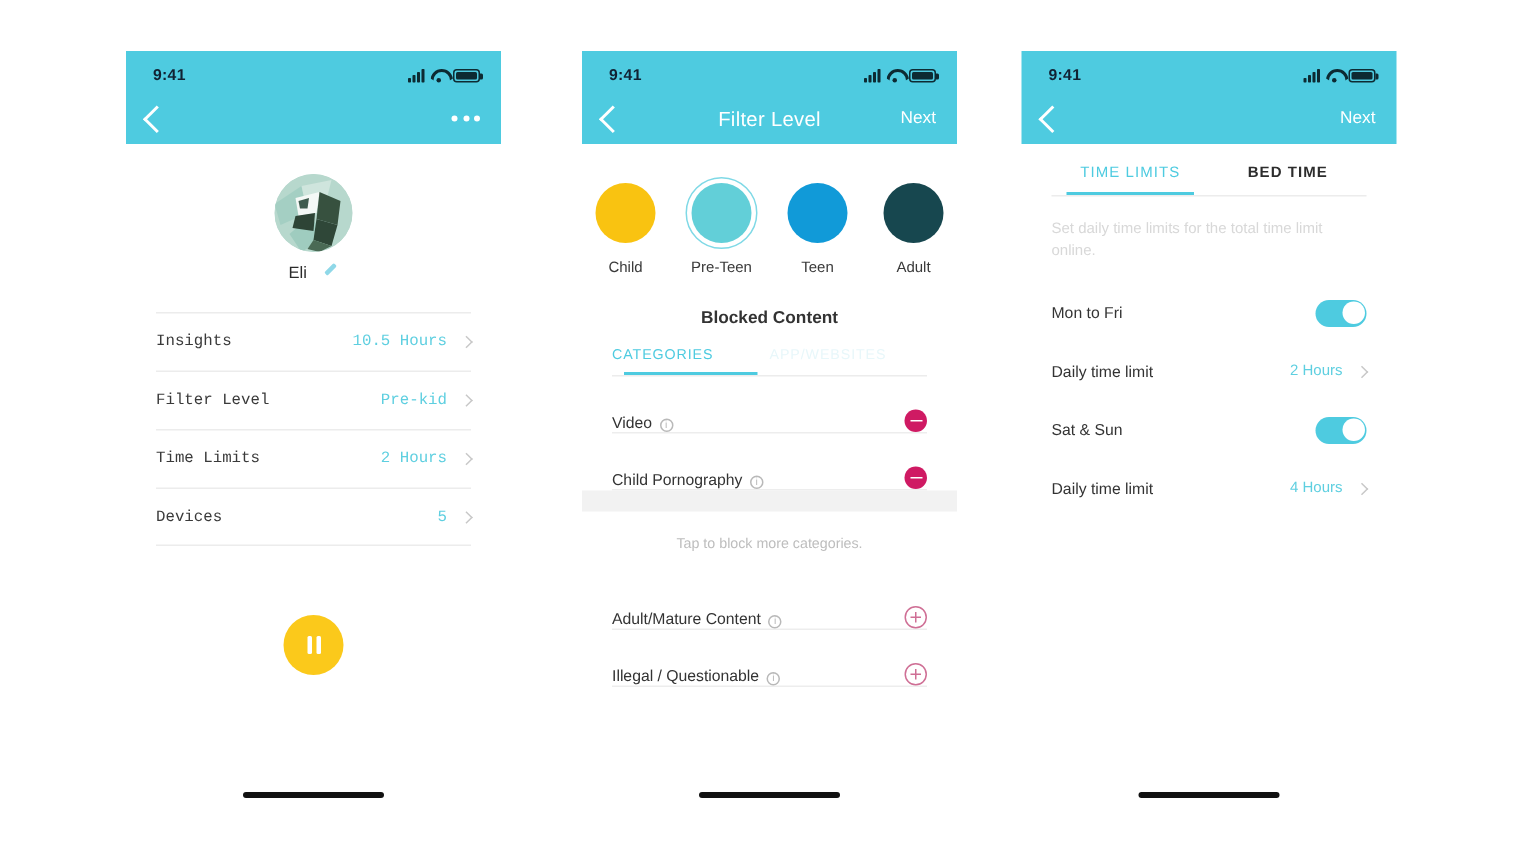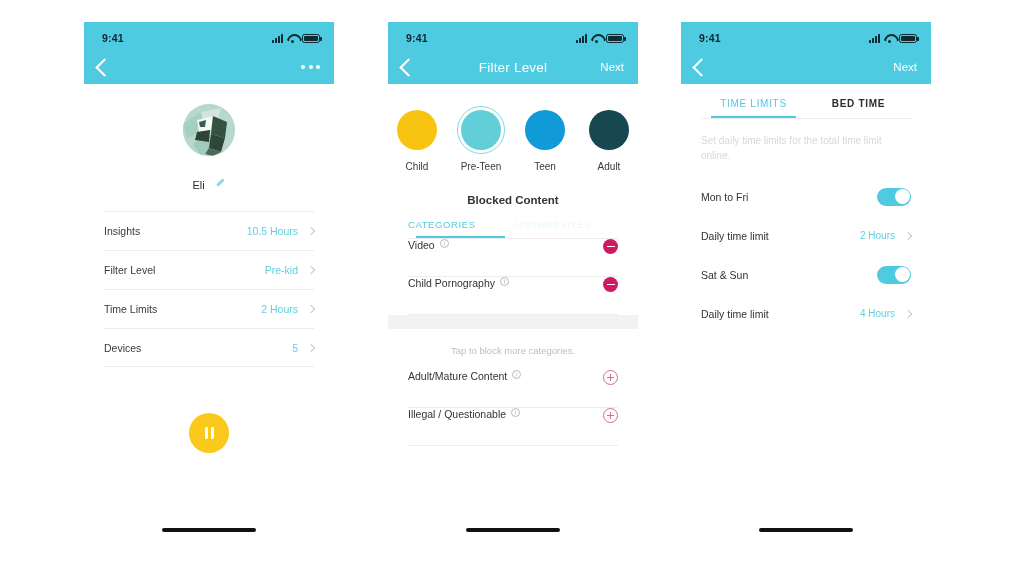--- a/index.html
+++ b/index.html
@@ -10,21 +10,21 @@
     overflow: hidden;
   }
   .stage { position: relative; width: 1024px; height: 576px; background:#fff; }
 
   .phone { position: absolute; top: 22px; width: 250px; height: 532px; background: #ffffff; }
   #phone1 { left: 84px; }
   #phone2 { left: 388px; }
   #phone3 { left: 681px; }
 
   
-  .header { position: relative; height: 62px; background: #4ecbe0; width: 100%; }
+  .header { position: relative; height: 62px; background: #4ecbe0; width: 100%; margin-top: 12px; }
   .statusbar {
     height: 28px; display: flex; align-items: center;
     justify-content: space-between; padding: 4px 14px 0 18px;
   }
   .clock { color: #123; font-size: 10.5px; font-weight: bold; letter-spacing: .2px; }
   .status-icons { display: flex; align-items: center; gap: 4px; }
   .sig { display: flex; align-items: flex-end; gap: 1px; height: 9px; }
   .sig i { display:block; width: 2px; background: #0d2b33; border-radius: .5px; }
   .sig i:nth-child(1){height:3px} .sig i:nth-child(2){height:5px}
   .sig i:nth-child(3){height:7px} .sig i:nth-child(4){height:9px}
@@ -54,29 +54,29 @@
   .nav-right { margin-left: auto; color: #ffffff; font-size: 11.5px; z-index: 2; }
   .dots { margin-left: auto; display: flex; gap: 3.5px; z-index: 2; }
   .dots span { width: 4px; height: 4px; border-radius: 50%; background: #ffffff; display: block; }
 
   
   .profile { padding-top: 20px; text-align: center; }
   .avatar {
     width: 52px; height: 52px; border-radius: 50%; margin: 0 auto;
     background: #b9d9cf; position: relative; overflow: hidden;
   }
-  .name-row { margin-top: 23px; display: flex; align-items: center; justify-content: center; gap: 10px; }
+  .name-row { margin-top: 8px; display: flex; align-items: center; justify-content: center; gap: 10px; }
   .uname { font-size: 11px; color: #2a2a2a; }
   .pencil { width: 11px; height: 11px; position: relative; }
   .pencil::before {
     content:""; position:absolute; left:1px; top:1px; width:9px; height:3.4px;
     background:#8fd8e8; transform: rotate(-45deg); border-radius:1px;
   }
 
-  .list { margin-top: 20px; padding: 0 20px; }
+  .list { margin-top: 20px; padding: 0 20px; font-family: Liberation Mono, monospace; }
   .row {
     height: 39px; display: flex; align-items: center;
     border-top: 1px solid #ececec; font-size: 10.5px; color: #3a3a3a;
   }
   .row:last-child { border-bottom: 1px solid #ececec; }
   .row .val { margin-left: auto; color: #5ecfe0; font-size: 10.5px; }
   .chev-r {
     width: 6px; height: 6px; border-top: 1.4px solid #c8c8c8; border-right: 1.4px solid #c8c8c8;
     transform: rotate(45deg); margin-left: 10px; flex: none;
   }
@@ -103,21 +103,21 @@
   .tabs2 { display: flex; margin-top: 13px; padding: 0 20px; }
   .tab2 { flex: 1; font-size: 9.5px; letter-spacing: .6px; padding-bottom: 8px; position: relative; }
   .tab2.active { color: #4ecbe0; }
   .tab2.inactive { color: #e8f7fa; }
   .tab2.active::after {
     content:""; position:absolute; left:8px; right:8px; bottom:0; height: 2.5px; background: #4ecbe0;
   }
   .tabs-underline { height: 1px; background: #ececec; margin: 0 20px; }
 
   .crow {
-    margin: 0 20px; height: 38px; display: flex; align-items: flex-start;
+    margin: 0 20px; height: 38px; display: flex; align-items: flex-end;
     border-bottom: 1px solid #ededed; font-size: 10.5px; color: #333;
   }
   .info-i {
     width: 9px; height: 9px; border: 1px solid #b9b9b9; border-radius: 50%;
     margin-left: 5px; font-size: 7px; line-height: 7px; text-align: center;
     color: #b9b9b9; flex: none;
   }
   .act { margin-left: auto; width: 15px; height: 15px; border-radius: 50%; position: relative; flex:none; }
   .act.minus { background: #cf1a63; }
   .act.minus::before { content:""; position:absolute; left:3.5px; top:6.7px; width:8px; height:1.6px; background:#fff; }

